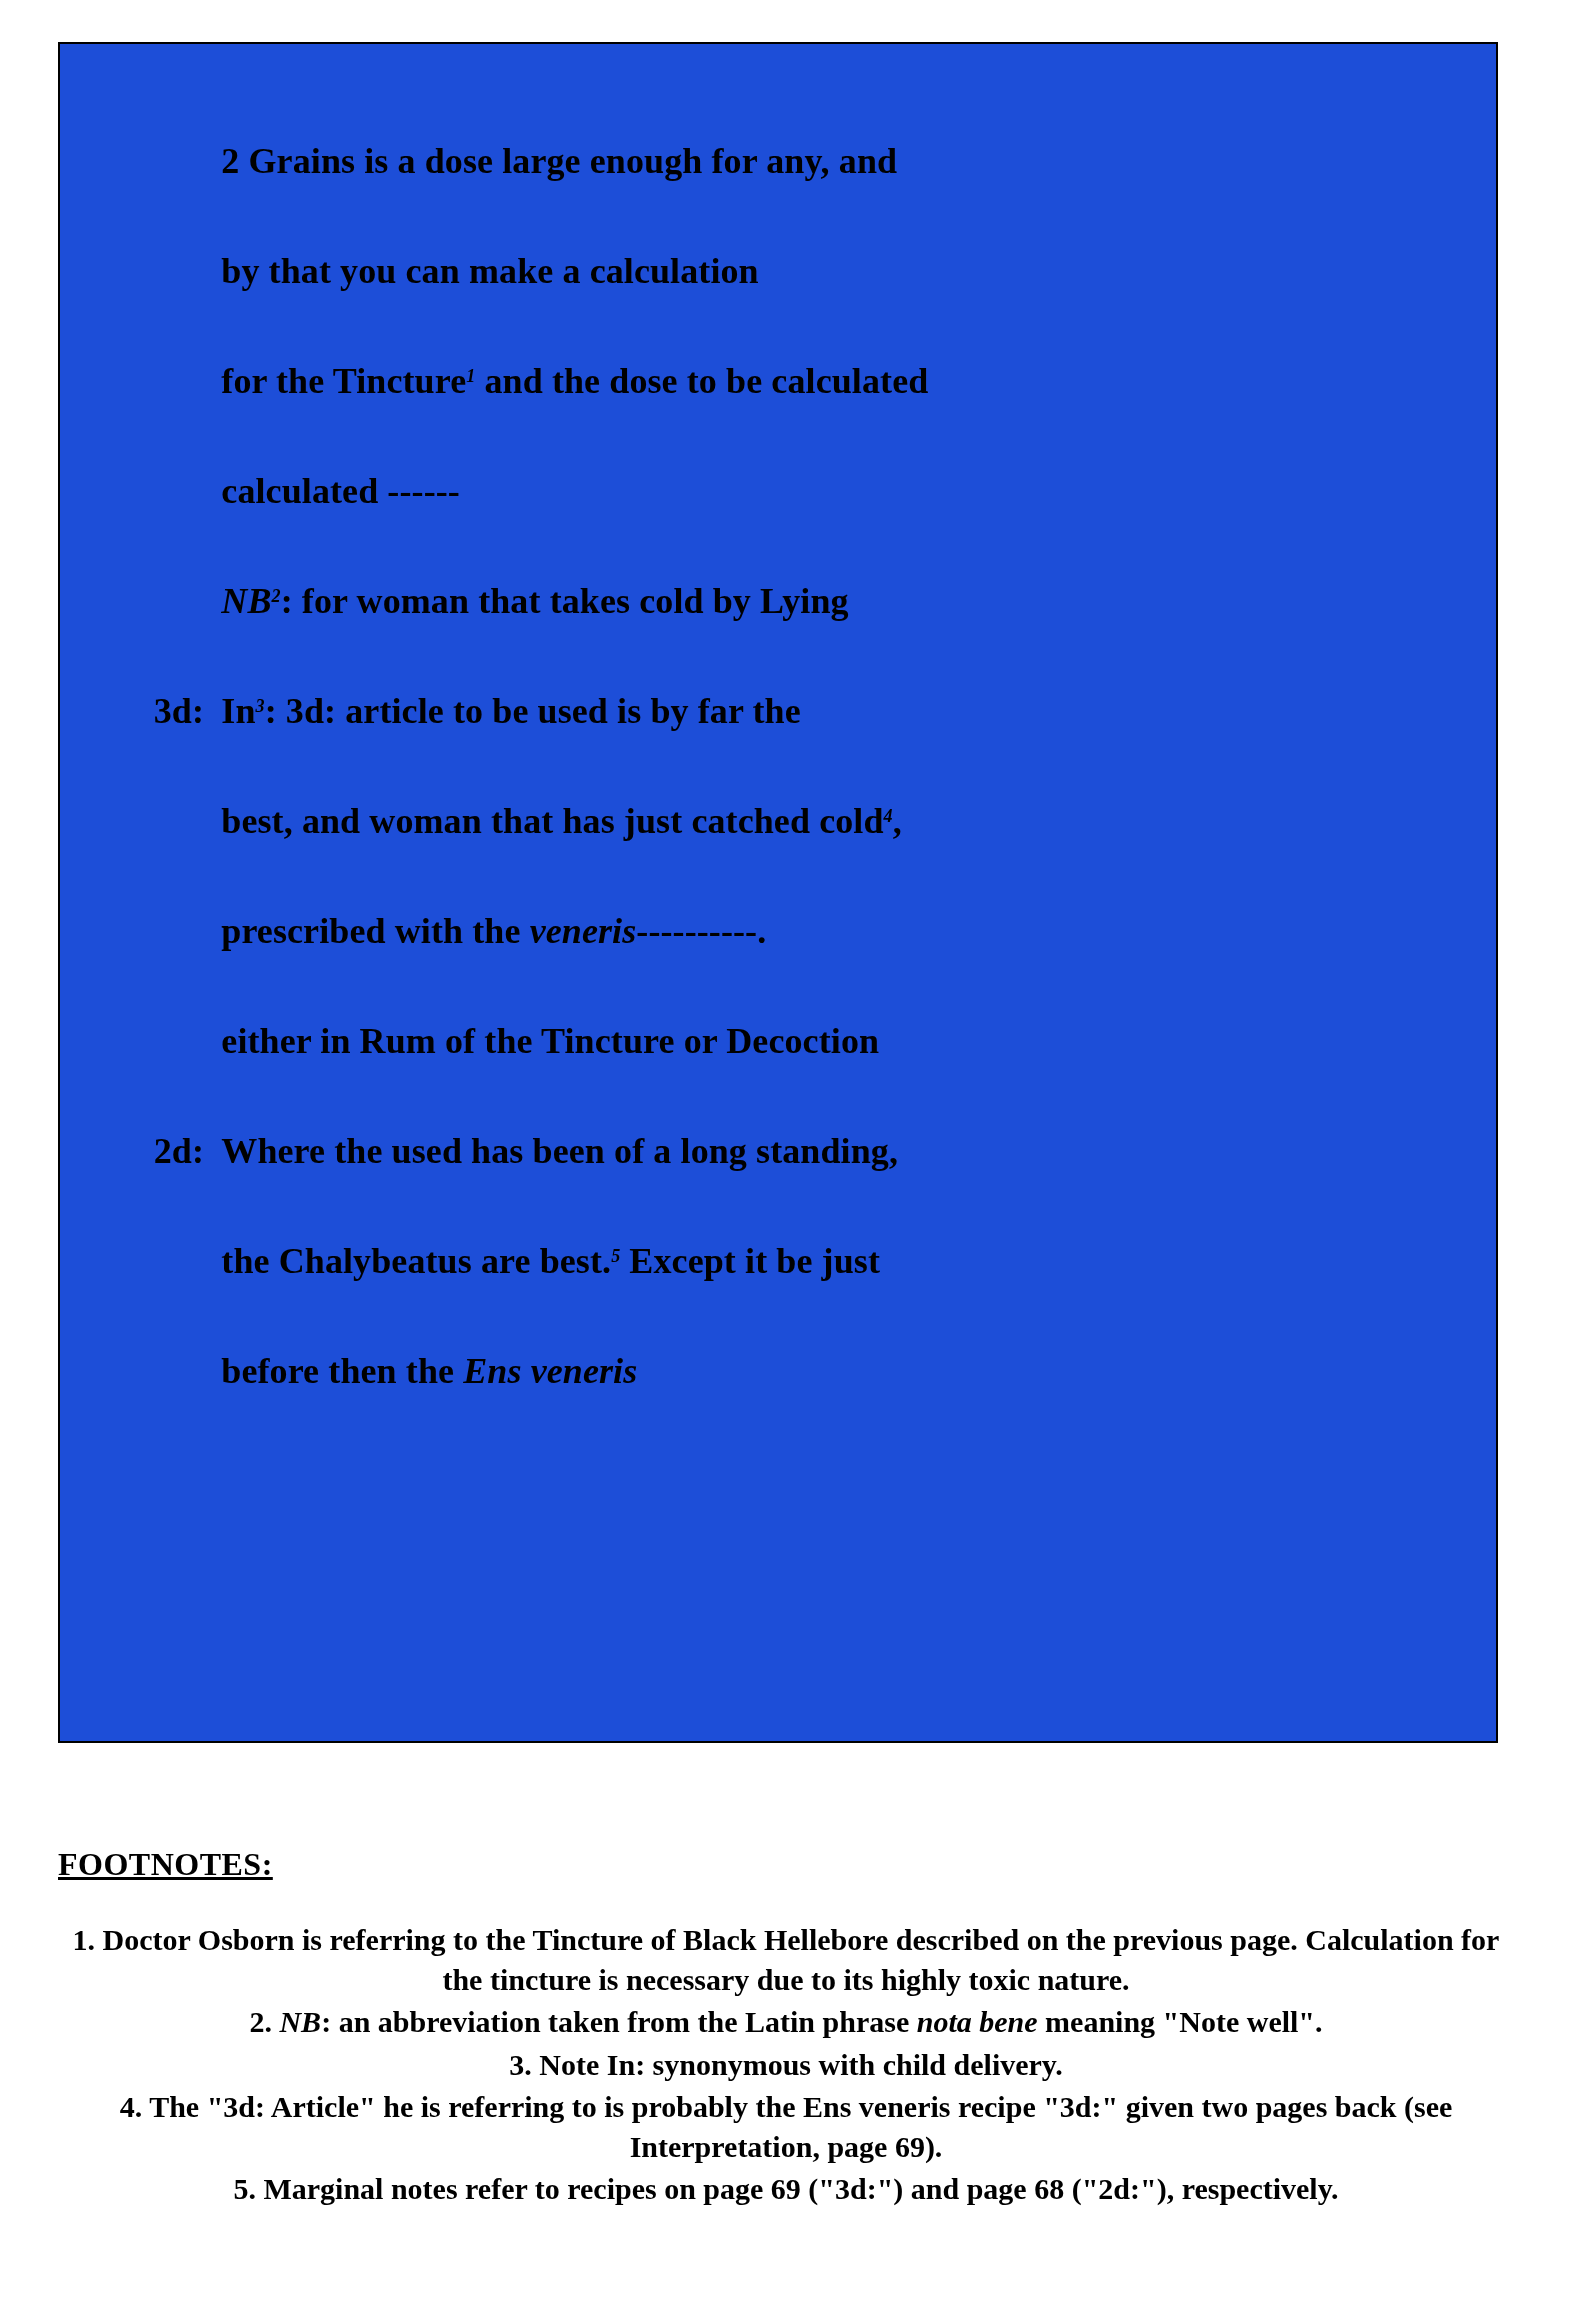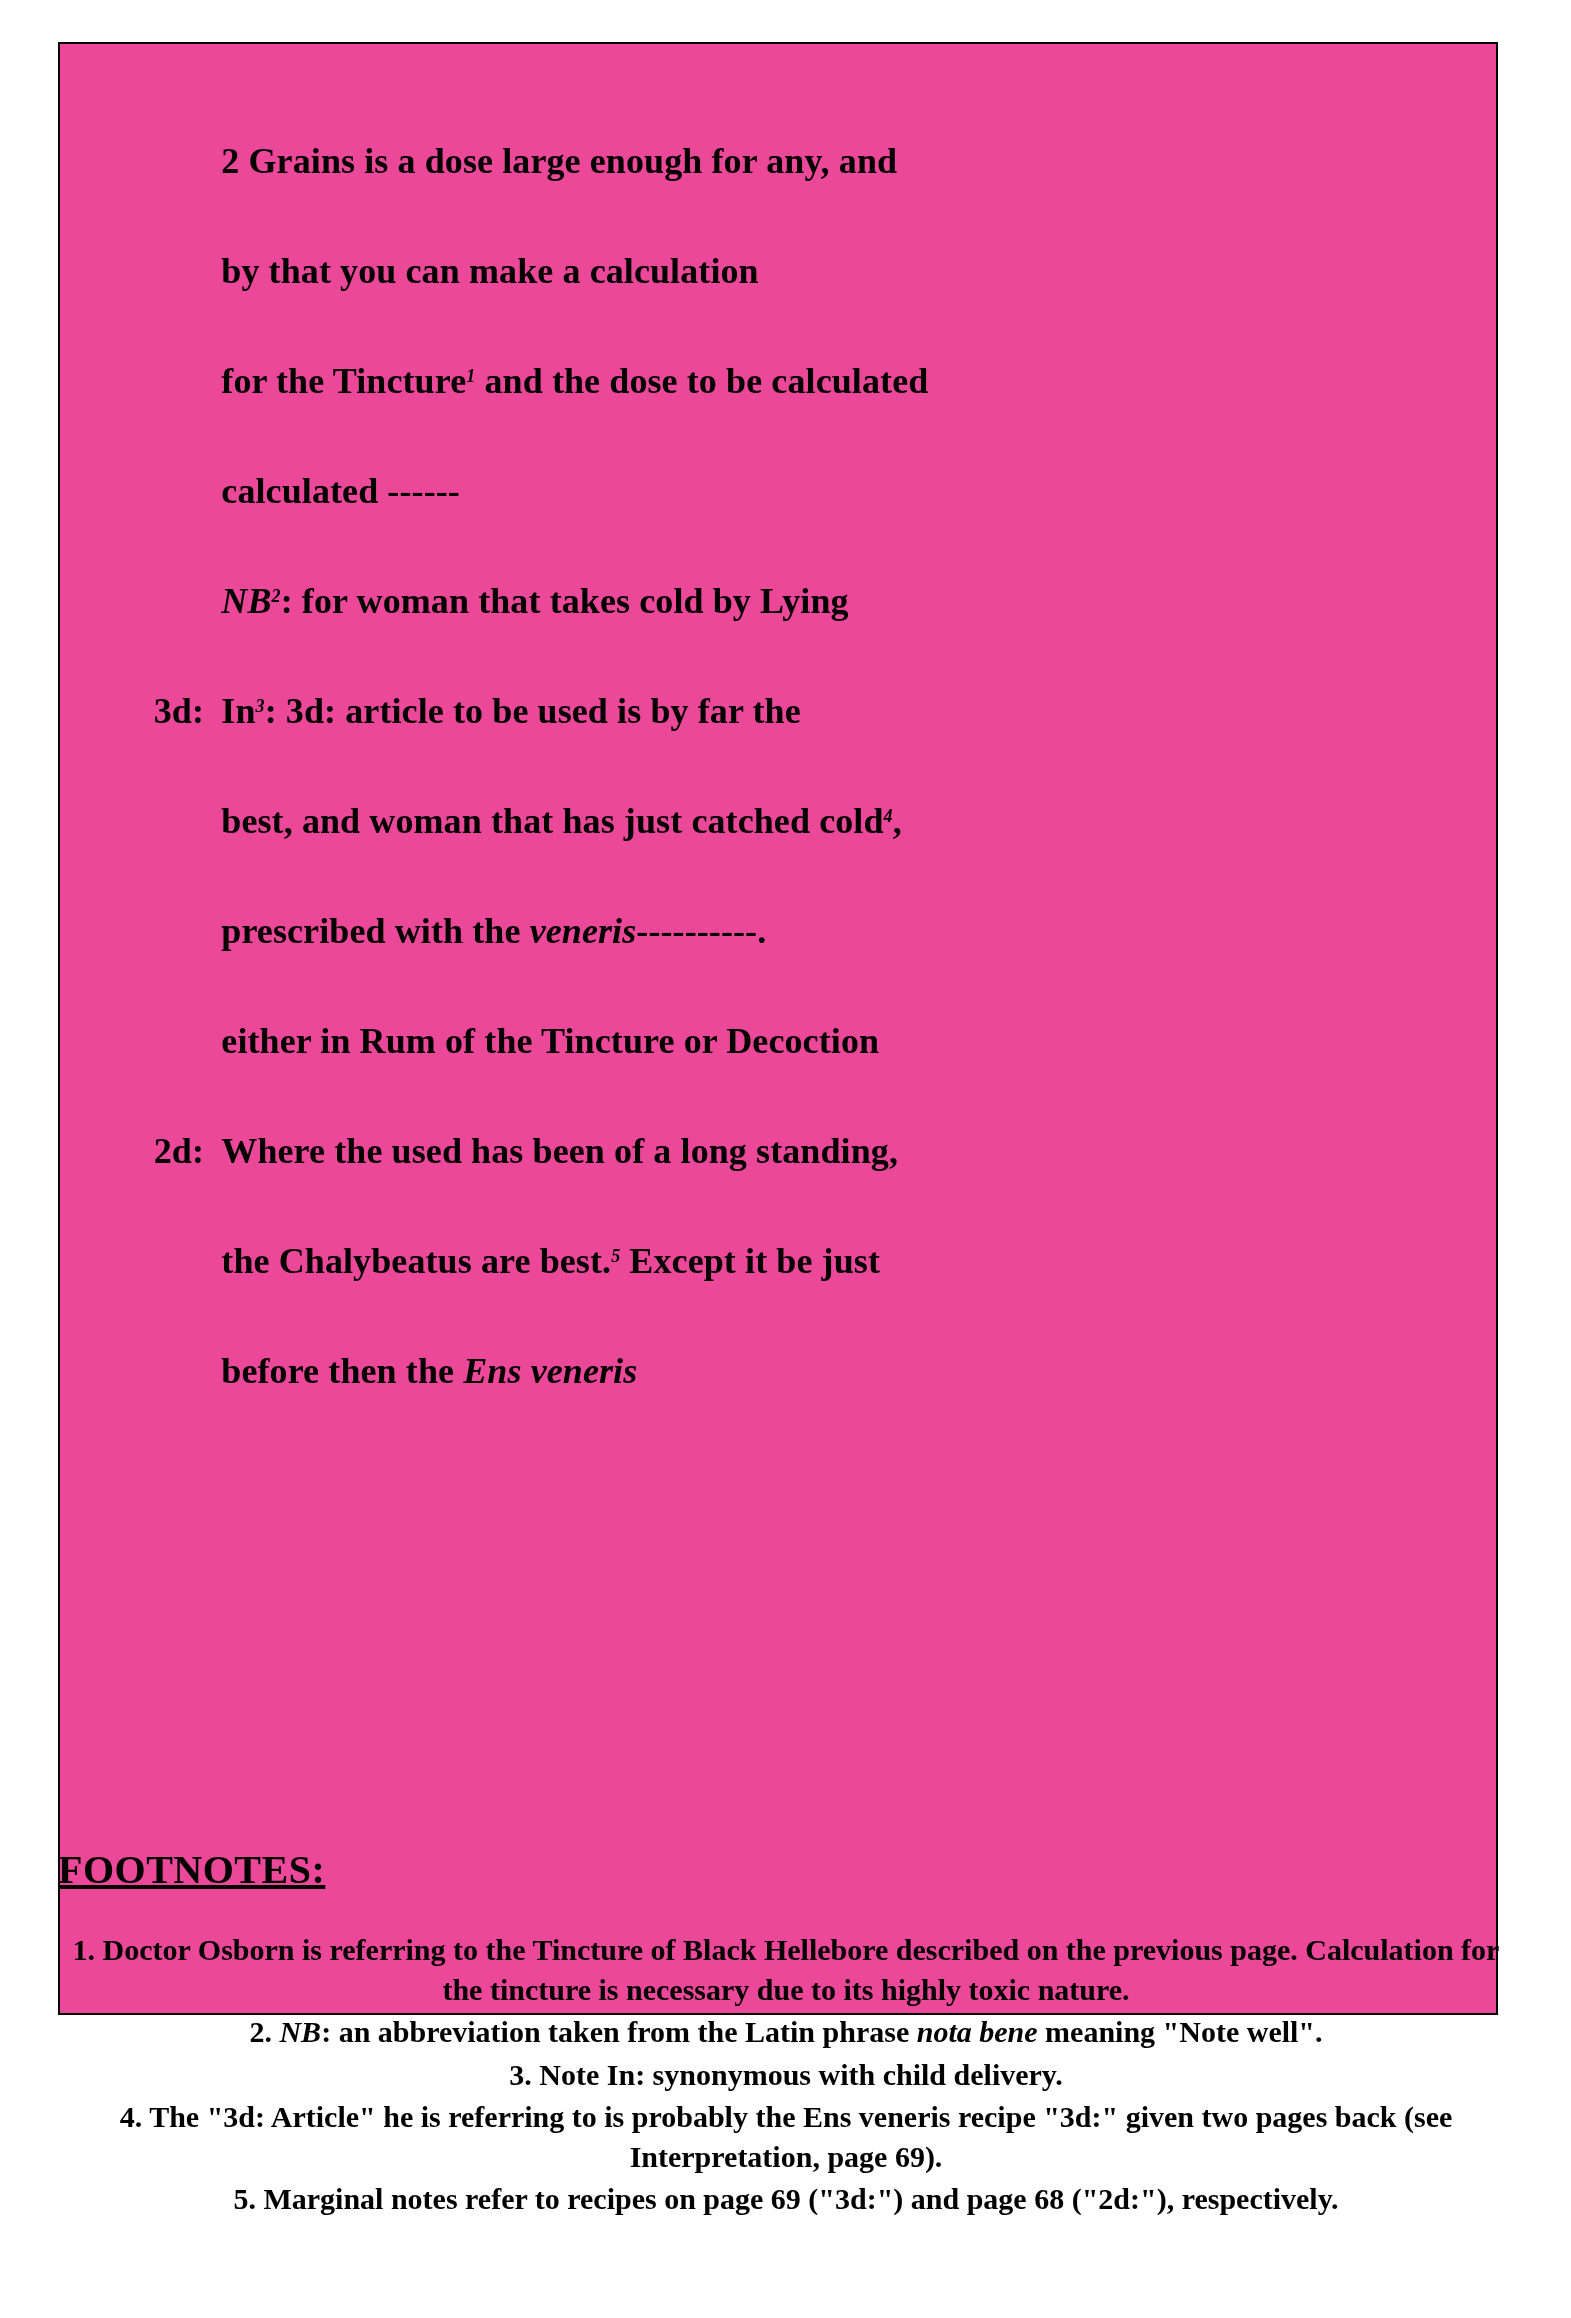--- a/index.html
+++ b/index.html
@@ -23,24 +23,24 @@
     width: 1572px;
     height: 2319px;
   }
 
   
   .transcript-box {
     position: absolute;
     left: 58px;
     top: 42px;
     width: 1440px;
-    height: 1973px;
+    height: 1701px;
     border: 2.9px solid #000000;
     box-sizing: border-box;
-    background: #ec4899;
+    background: #1d4ed8;
   }
 
   .lines {
     position: absolute;
     left: 0;
     top: 96px;
     width: 100%;
   }
 
   .line {
@@ -83,21 +83,21 @@
 
   
   .footnotes {
     position: absolute;
     left: 58px;
     top: 1846px;
     width: 1456px;
   }
 
   .footnotes-title {
-    font-size: 40px;
+    font-size: 32px;
     font-weight: bold;
     text-decoration: underline;
     letter-spacing: 0.5px;
     margin-bottom: 37px;
   }
 
   .footnote {
     font-size: 30px;
     font-weight: bold;
     line-height: 1.32;

